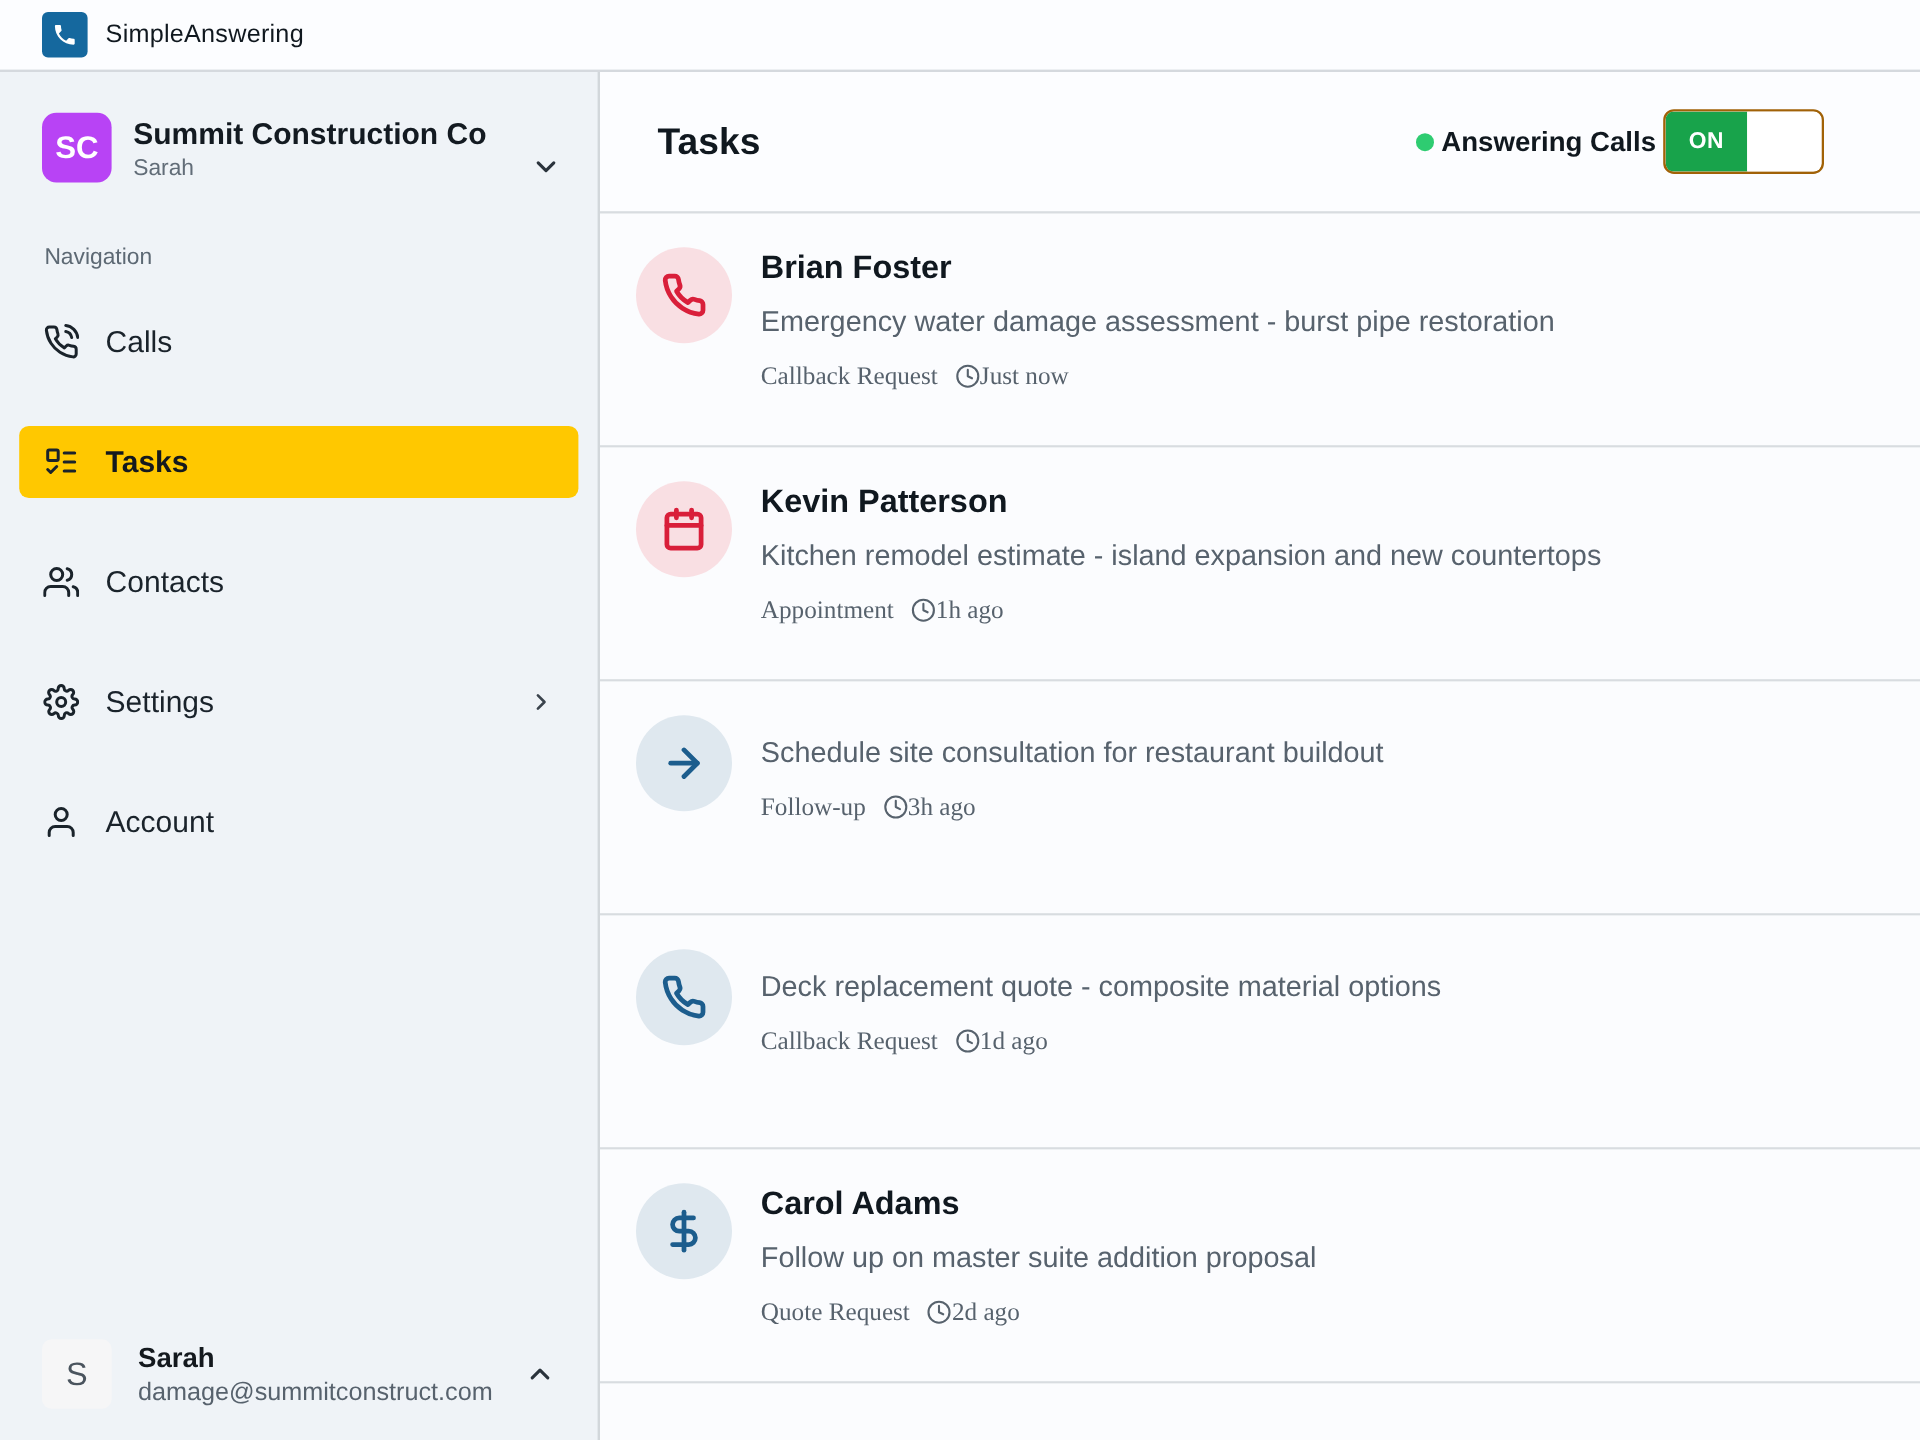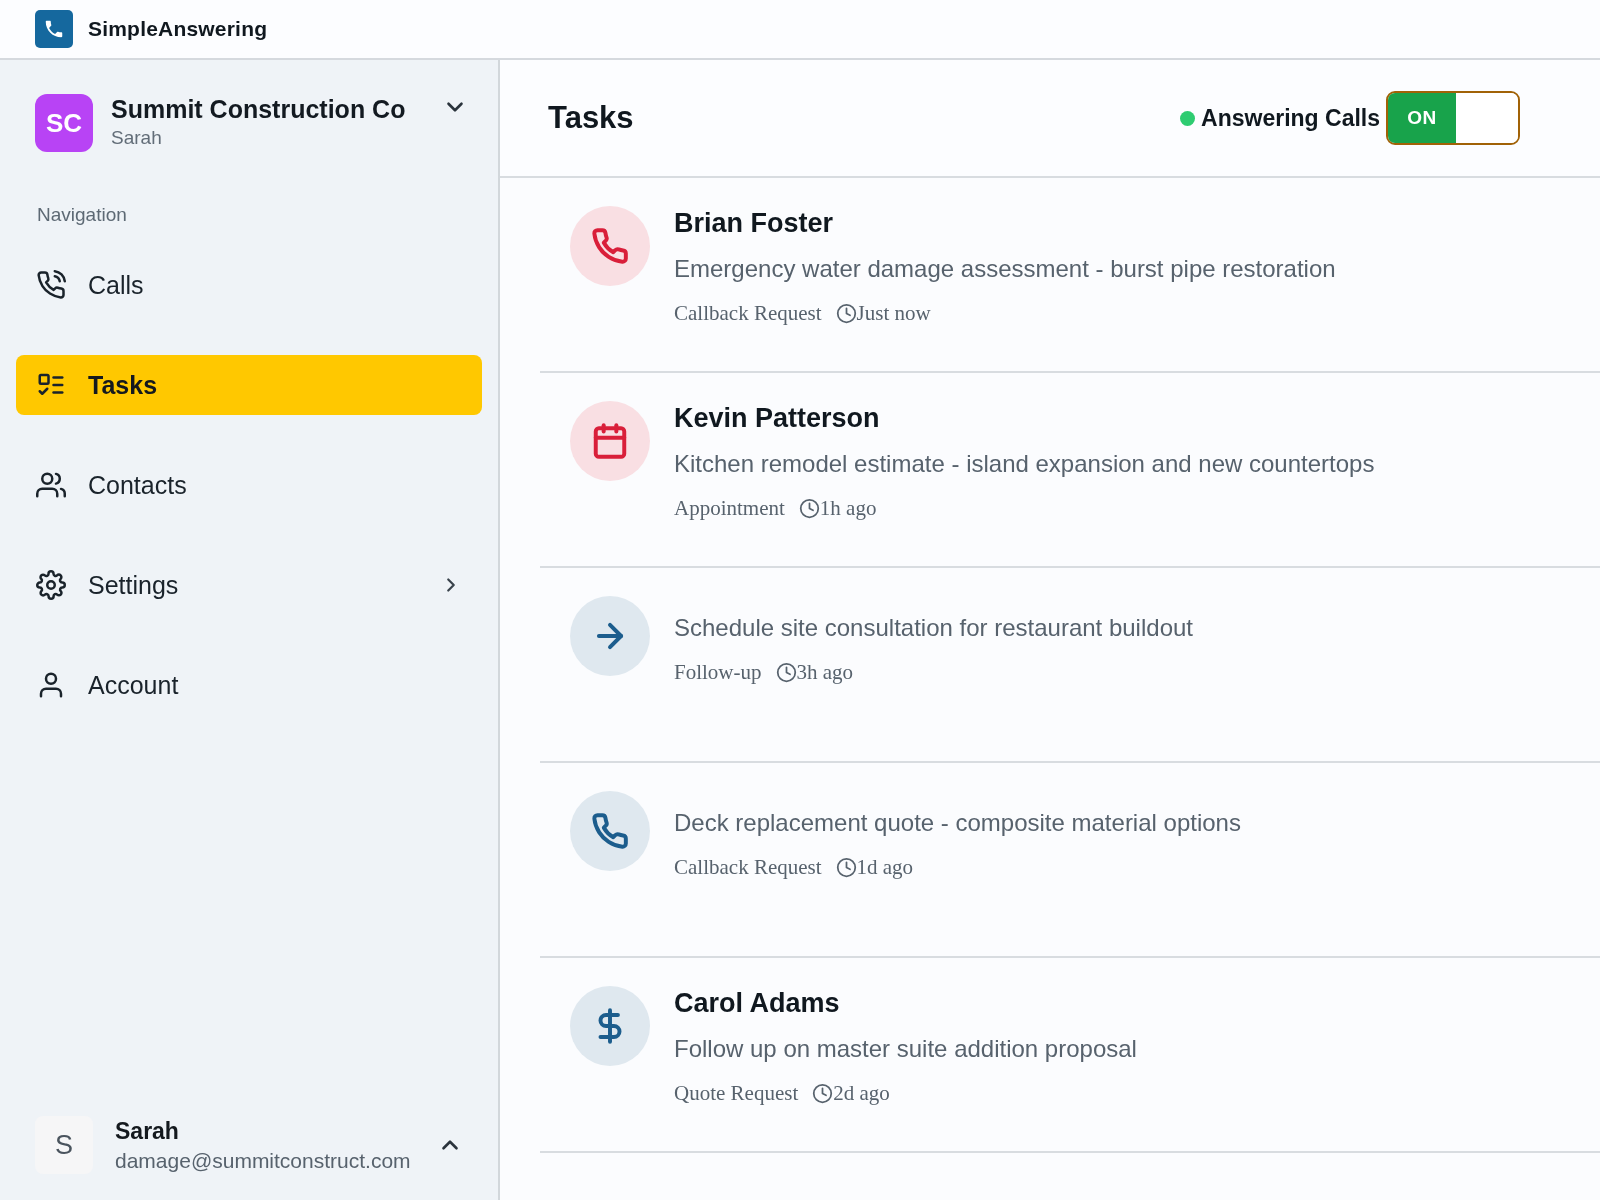--- a/index.html
+++ b/index.html
@@ -5,29 +5,29 @@
   * { margin:0; padding:0; box-sizing:border-box; }
   html,body { width:1600px; height:1200px; font-family:"Liberation Sans", sans-serif; background:#fff; }
   .app { width:1600px; height:1200px; display:flex; flex-direction:column; overflow:hidden; }
 
   
   .topbar { height:60px; flex:0 0 60px; background:#fcfdff; border-bottom:2px solid #d5d9de;
             display:flex; align-items:center; padding-left:35px; gap:15px; }
   .logo-badge { width:38px; height:38px; border-radius:5px; background:#15689e;
                 display:flex; align-items:center; justify-content:center; }
   .logo-badge svg { width:22px; height:22px; }
-  .app-name { font-size:21px; font-weight:700; color:#10181f; letter-spacing:.2px; }
+  .app-name { font-size:21px; font-weight:400; color:#10181f; letter-spacing:.2px; }
 
   
   .body-row { flex:1; display:flex; min-height:0; }
 
   
   .sidebar { width:500px; flex:0 0 500px; background:#eff3f7; border-right:2px solid #d2d7db;
              position:relative; display:flex; flex-direction:column; }
-  .workspace { display:flex; align-items:flex-start; gap:18px; padding:34px 30px 0 35px; cursor:pointer; }
+  .workspace { display:flex; align-items:flex-end; gap:18px; padding:34px 30px 0 35px; cursor:pointer; }
   .ws-avatar { width:58px; height:58px; border-radius:12px; background:#b843f5; color:#fff;
                font-size:26px; font-weight:700; display:flex; align-items:center; justify-content:center; }
   .ws-text { flex:1; min-width:0; }
   .ws-name { font-size:25px; font-weight:700; color:#131a21; line-height:1.25; }
   .ws-sub { font-size:19px; color:#626d78; margin-top:2px; }
   .chev { width:26px; height:26px; stroke:#2a333c; stroke-width:2.4; fill:none;
           stroke-linecap:round; stroke-linejoin:round; }
 
   .nav-label { font-size:19px; color:#5d6974; padding:0 37px; margin-top:52px; }
   .nav-list { margin-top:24px; display:flex; flex-direction:column;gap:30px; }
@@ -59,21 +59,21 @@
   .header-right { margin-left:auto; display:flex; align-items:center; gap:6px; }
   .status-dot { width:15px; height:15px; border-radius:50%; background:#2ecc71; }
   .status-label { font-size:23px; font-weight:600; color:#10181f; }
   .toggle { width:134px; height:54px; border:2px solid #a16207; border-radius:9px; background:#fff;
             display:flex; overflow:hidden; cursor:pointer; }
   .toggle-on { width:68px; background:#18a34b; color:#fff; font-size:19px; font-weight:700;
                display:flex; align-items:center; justify-content:center; letter-spacing:.5px; }
   .toggle-knob { flex:1; background:#fff; }
 
   
-  .task-list { flex:1; overflow:hidden;margin-left:40px; }
+  .task-list { flex:1; overflow:hidden; }
   .task-row { height:195px; border-bottom:2px solid #d8dce0; display:flex; align-items:flex-start;
               padding:28px 40px 0 30px; gap:24px; background:#fbfcfe; cursor:pointer; }
   .task-avatar { width:80px; height:80px; border-radius:50%; flex:0 0 80px;
                  display:flex; align-items:center; justify-content:center; }
   .task-avatar svg { width:38px; height:38px; fill:none; stroke-linecap:round; stroke-linejoin:round; }
   .theme-red  .task-avatar { background:#f9dfe3; }
   .theme-red  .task-avatar svg { stroke:#d91f3a; stroke-width:2.5; }
   .theme-blue .task-avatar { background:#dfe8ef; }
   .theme-blue .task-avatar svg { stroke:#1c5d8d; stroke-width:2.5; }
   .task-body { padding-top:2px; min-width:0; }

